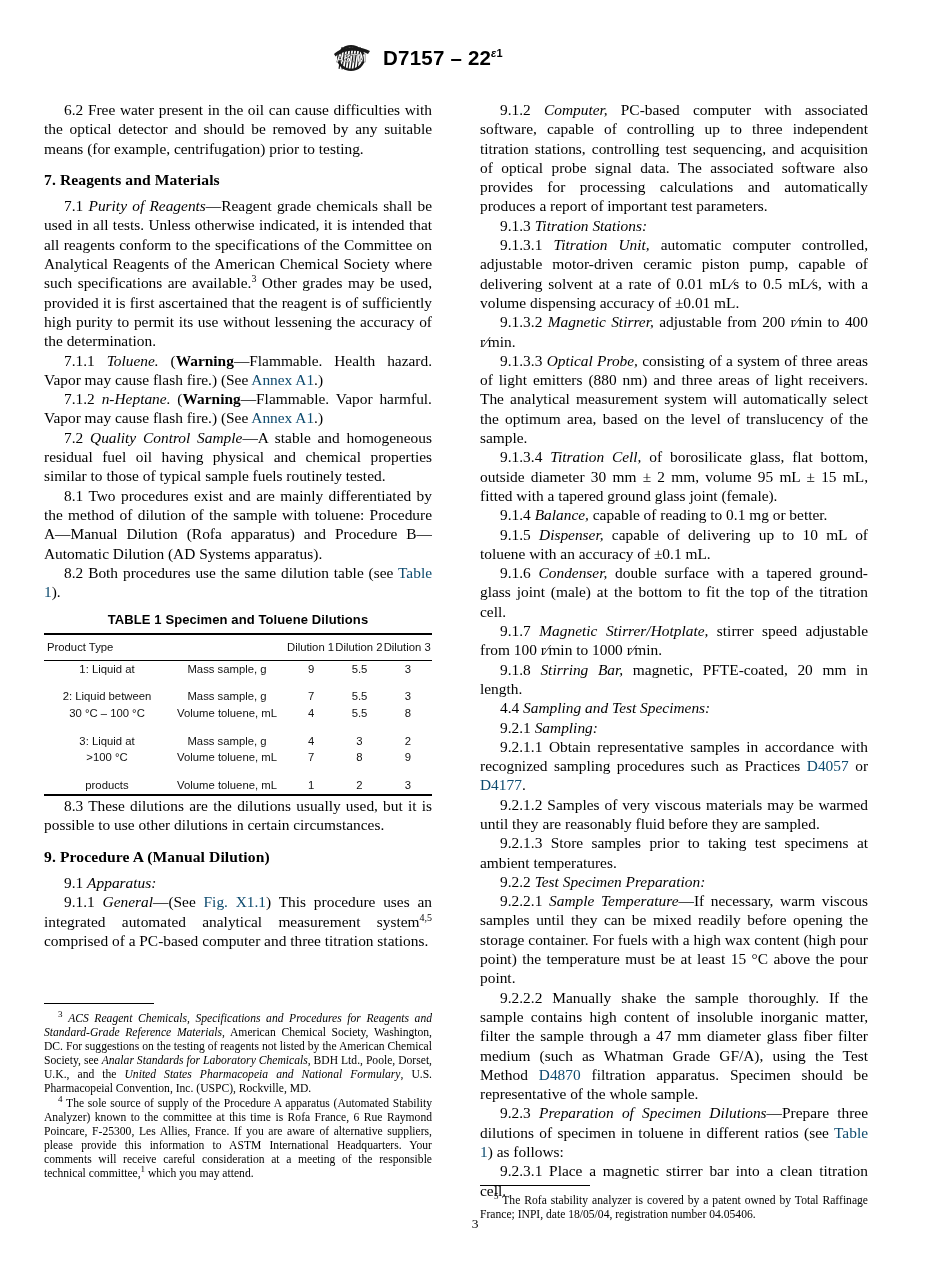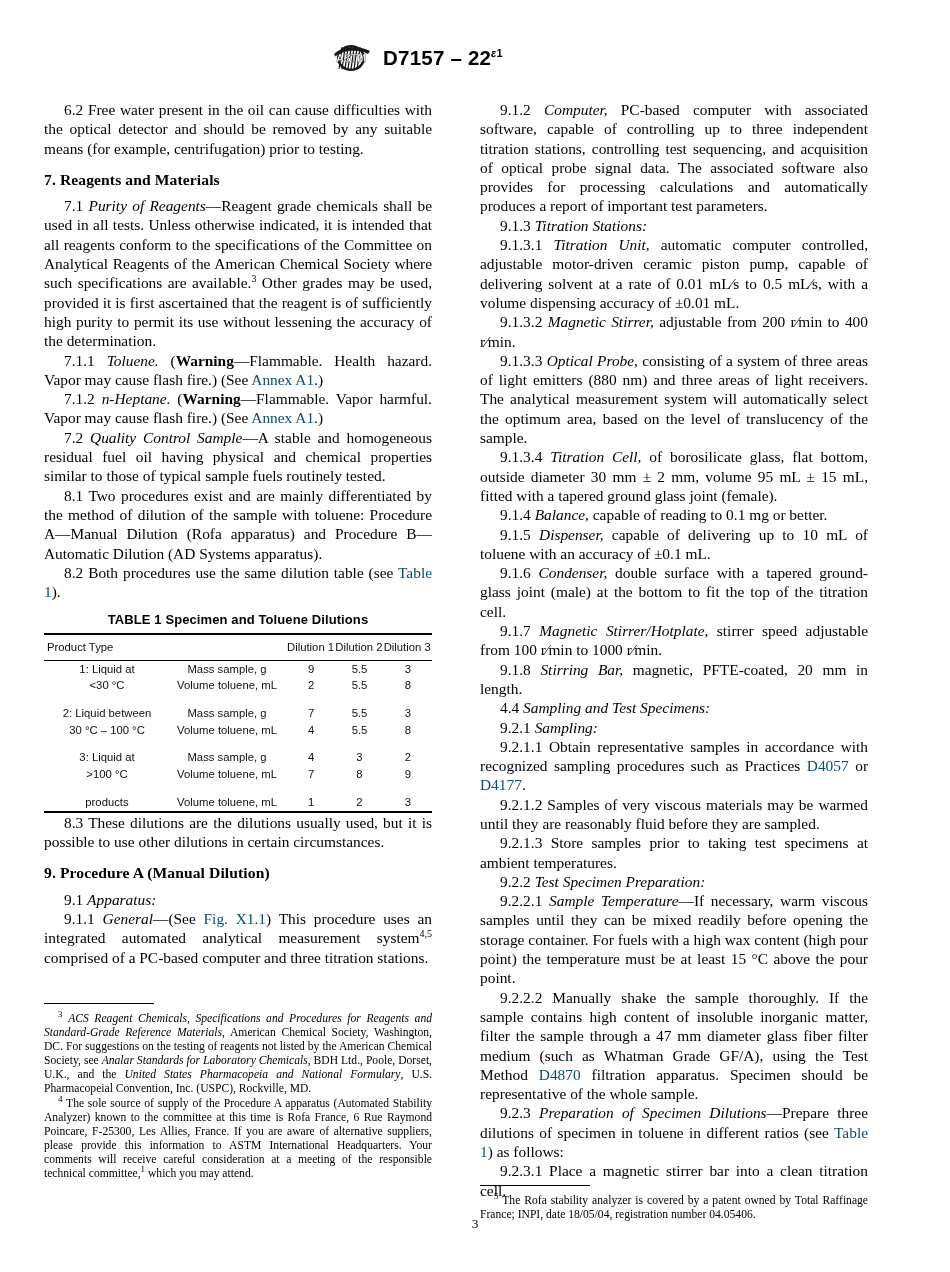--- a/index.html
+++ b/index.html
@@ -235,27 +235,20 @@
         </tr>
       </thead>
       <tbody>
           <tr>
             <td class="c-prod">1: Liquid at</td>
             <td class="c-meas">Mass sample, g</td>
             <td>9</td>
             <td>5.5</td>
             <td>3</td>
           </tr>
-          <tr>
-            <td class="c-prod">&lt;30 °C</td>
-            <td class="c-meas">Volume toluene, mL</td>
-            <td>2</td>
-            <td>5.5</td>
-            <td>8</td>
-          </tr>
           <tr class="spacer">
             <td></td>
             <td></td>
             <td></td>
             <td></td>
             <td></td>
           </tr>
           <tr>
             <td class="c-prod">2: Liquid between</td>
             <td class="c-meas">Mass sample, g</td>

